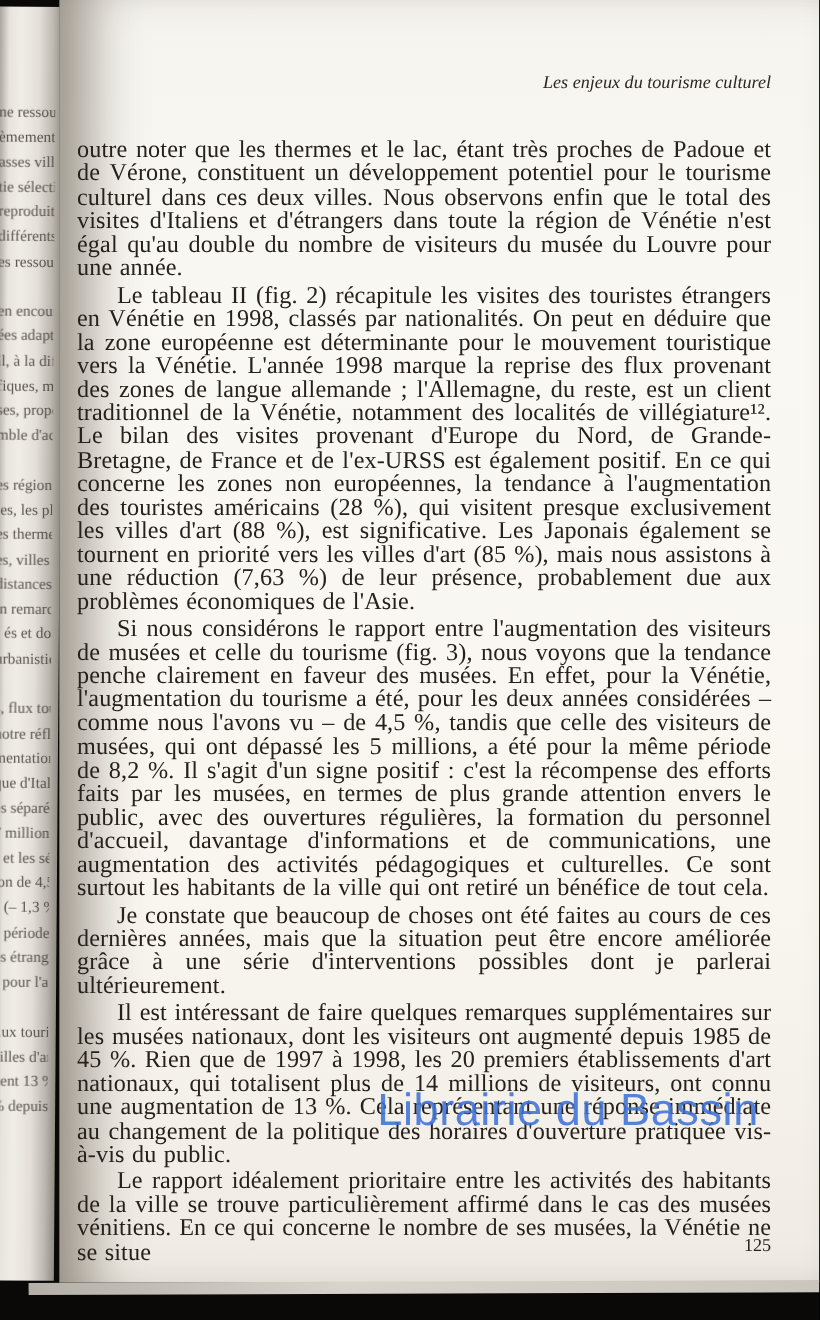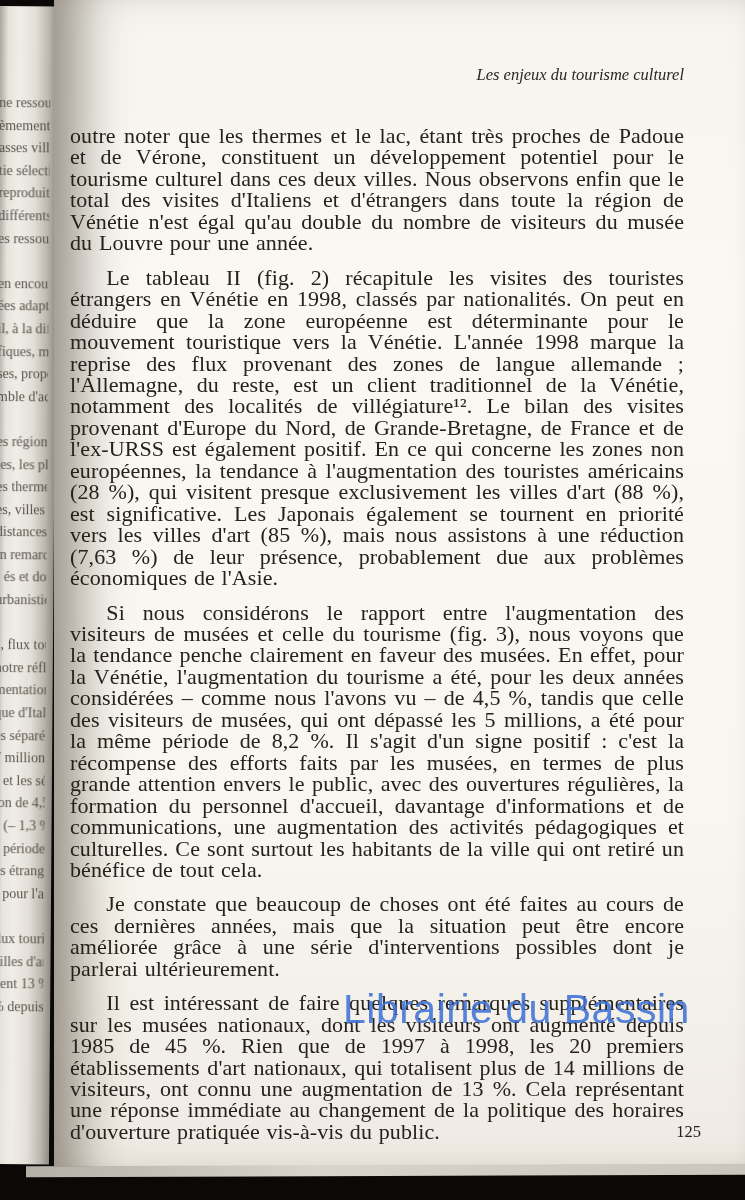--- a/index.html
+++ b/index.html
@@ -28,30 +28,30 @@
     background:linear-gradient(180deg,#f6f4ef 0%,#faf8f3 25%,#f9f6f0 70%,#efebe4 100%);
     box-shadow:inset 52px 0 50px -28px rgba(70,58,44,.55), inset -8px 0 24px -16px rgba(0,0,0,.10);
   }
   
   .page-under-edge{
     position:absolute;left:26px;right:0;bottom:24px;height:11px;
     background:linear-gradient(90deg,#b4b0a8,#d8d4cc 40%,#cac6be);
     transform:rotate(-0.2deg);
   }
   
-  .text-area{position:absolute;left:16px;right:61px;top:64px;color:#26211b;}
+  .text-area{position:absolute;left:16px;right:44px;top:64px;color:#26211b;}
   .running-header{
     text-align:right;font-style:italic;font-size:16.5px;line-height:21px;
     margin:0 0 40px 0;color:#2c2721;
   }
   .body-text p{
     margin:0;text-align:justify;font-size:22px;line-height:21.45px;
     word-spacing:.05em;letter-spacing:.1px;hyphens:auto;
   }
-  .body-text p + p{text-indent:1.65em;margin-top:13px;}
+  .body-text p + p{text-indent:1.65em;margin-top:3px;}
   .page-number{
     position:absolute;right:44px;bottom:24px;font-size:16.5px;color:#26211b;
   }
   
   .watermark{
     position:absolute;left:289px;top:986px;
     font-family:"Liberation Sans","DejaVu Sans",sans-serif;
     font-size:41px;font-weight:400;letter-spacing:.5px;
     white-space:nowrap;opacity:.88;pointer-events:none;
   }
@@ -109,20 +109,21 @@
 
   <div class="main-page">
     <div class="text-area">
       <div class="running-header">Les enjeux du tourisme culturel</div>
       <div class="body-text">
         <p>outre noter que les thermes et le lac, étant très proches de Padoue et de Vérone, constituent un développement potentiel pour le tourisme culturel dans ces deux villes. Nous observons enfin que le total des visites d'Italiens et d'étrangers dans toute la région de Vénétie n'est égal qu'au double du nombre de visiteurs du musée du Louvre pour une année.</p>
         <p>Le tableau II (fig. 2) récapitule les visites des touristes étrangers en Vénétie en 1998, classés par nationalités. On peut en déduire que la zone européenne est déterminante pour le mouvement touristique vers la Vénétie. L'année 1998 marque la reprise des flux provenant des zones de langue allemande ; l'Allemagne, du reste, est un client traditionnel de la Vénétie, notamment des localités de villégiature¹². Le bilan des visites provenant d'Europe du Nord, de Grande-Bretagne, de France et de l'ex-URSS est également positif. En ce qui concerne les zones non européennes, la tendance à l'augmentation des touristes américains (28 %), qui visitent presque exclusivement les villes d'art (88 %), est significative. Les Japonais également se tournent en priorité vers les villes d'art (85 %), mais nous assistons à une réduction (7,63 %) de leur présence, probablement due aux problèmes économiques de l'Asie.</p>
         <p>Si nous considérons le rapport entre l'augmentation des visiteurs de musées et celle du tourisme (fig. 3), nous voyons que la tendance penche clairement en faveur des musées. En effet, pour la Vénétie, l'augmentation du tourisme a été, pour les deux années considérées – comme nous l'avons vu – de 4,5 %, tandis que celle des visiteurs de musées, qui ont dépassé les 5 millions, a été pour la même période de 8,2 %. Il s'agit d'un signe positif : c'est la récompense des efforts faits par les musées, en termes de plus grande attention envers le public, avec des ouvertures régulières, la formation du personnel d'accueil, davantage d'informations et de communications, une augmentation des activités pédagogiques et culturelles. Ce sont surtout les habitants de la ville qui ont retiré un bénéfice de tout cela.</p>
         <p>Je constate que beaucoup de choses ont été faites au cours de ces dernières années, mais que la situation peut être encore améliorée grâce à une série d'interventions possibles dont je parlerai ultérieurement.</p>
         <p>Il est intéressant de faire quelques remarques supplémentaires sur les musées nationaux, dont les visiteurs ont augmenté depuis 1985 de 45 %. Rien que de 1997 à 1998, les 20 premiers établissements d'art nationaux, qui totalisent plus de 14 millions de visiteurs, ont connu une augmentation de 13 %. Cela représentant une réponse immédiate au changement de la politique des horaires d'ouverture pratiquée vis-à-vis du public.</p>
+        <p>Le rapport idéalement prioritaire entre les activités des habitants de la ville se trouve particulièrement affirmé dans le cas des musées vénitiens. En ce qui concerne le nombre de ses musées, la Vénétie ne se situe</p>
       </div>
     </div>
 
     <div class="page-number">125</div>
 
     <div class="watermark" id="watermark" style="color: rgb(63, 114, 216);">Librairie du Bassin</div>
   </div>
 
   <div class="page-under-edge"></div>
 

